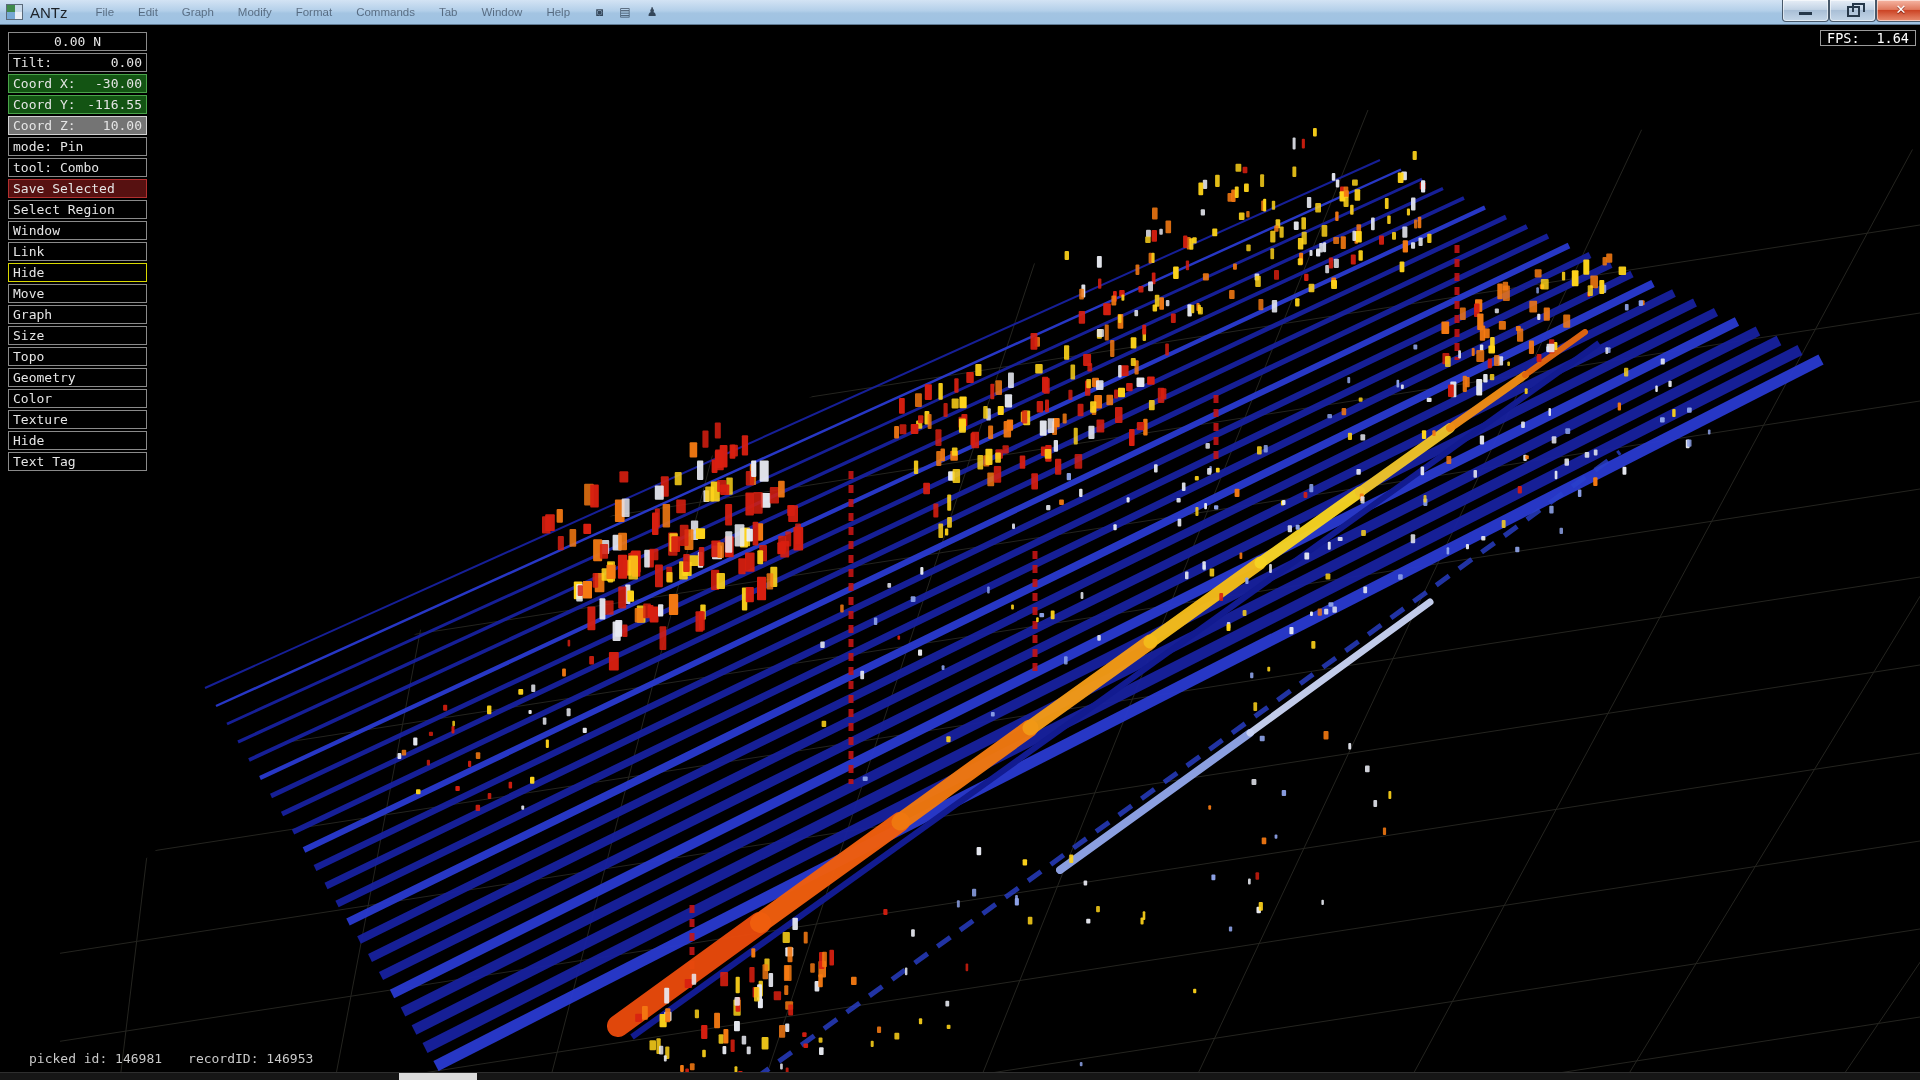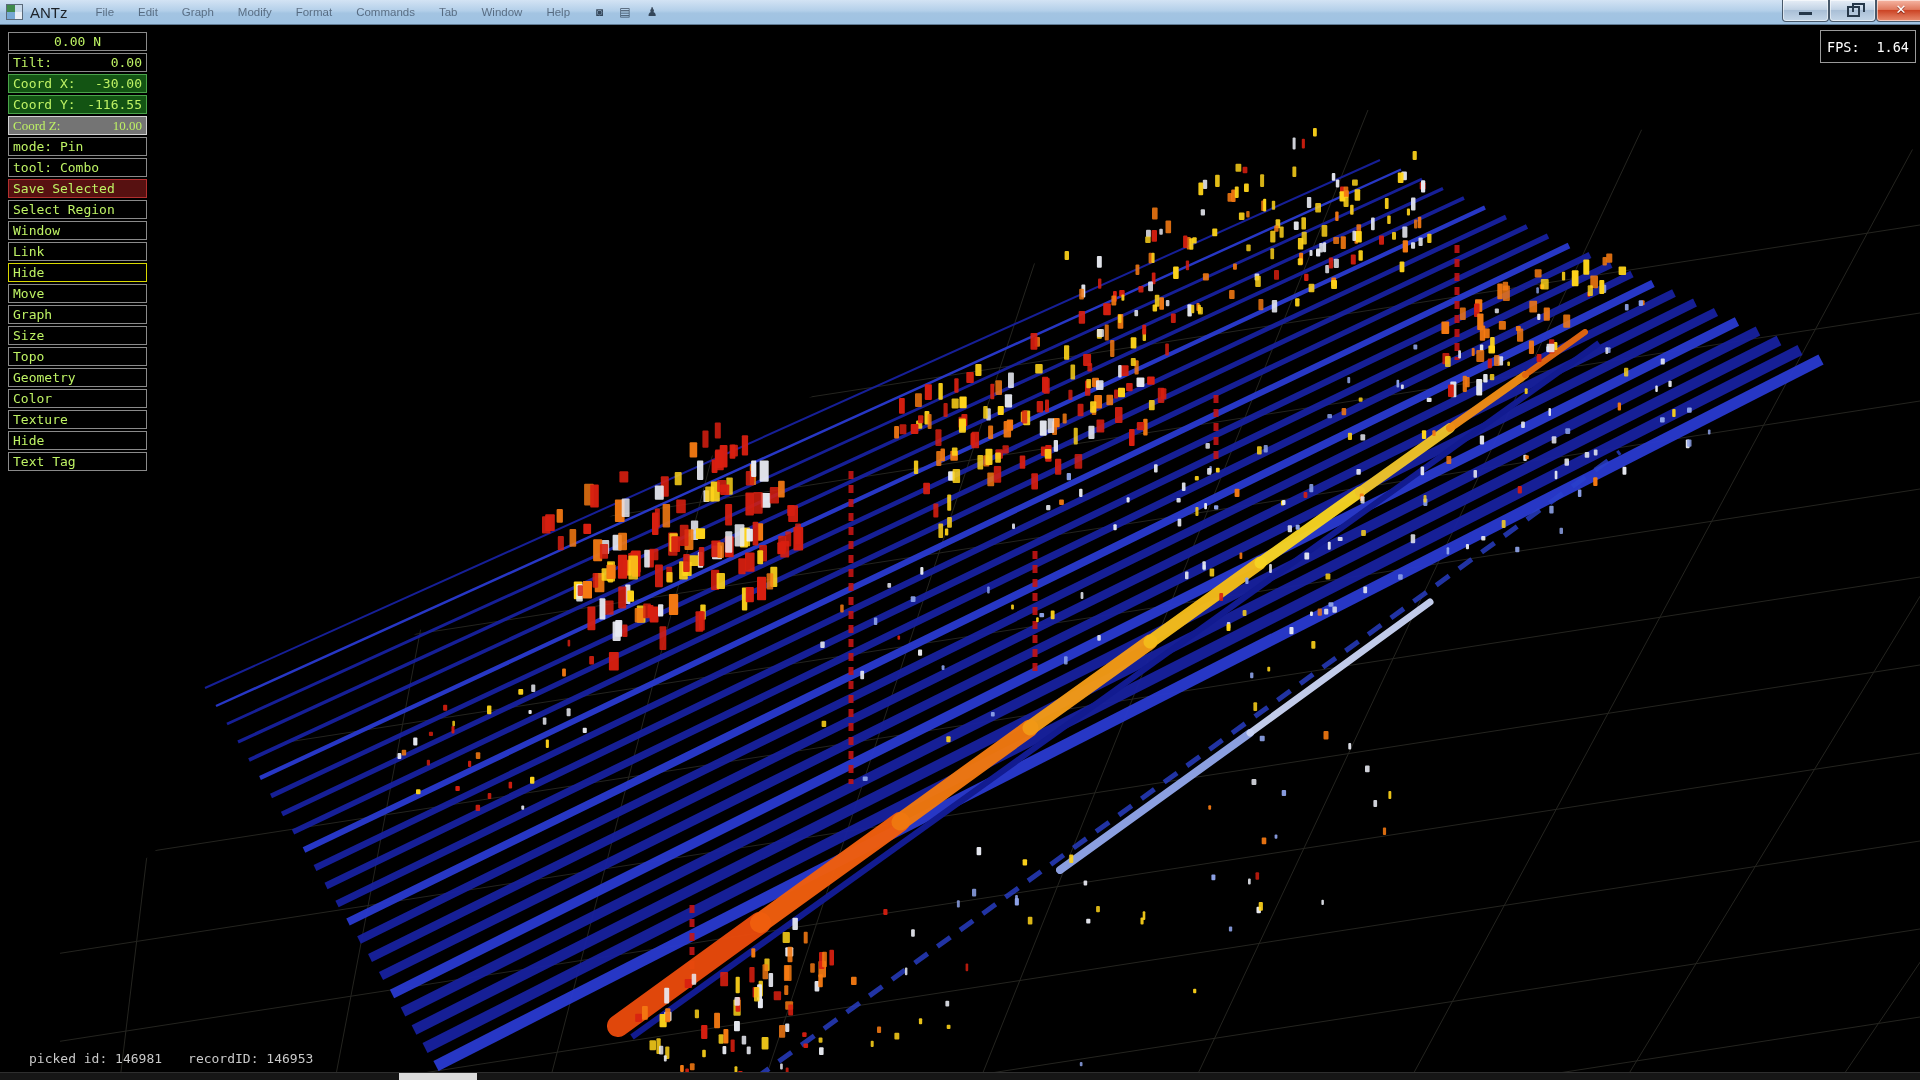--- a/index.html
+++ b/index.html
@@ -29,31 +29,31 @@
     border-radius:0 0 4px 4px;box-sizing:border-box;position:relative;
     background:linear-gradient(180deg,#e7eef7 0%,#c2d3e5 45%,#a9bfd6 50%,#c4d6e8 100%);
     box-shadow:inset 0 0 0 1px rgba(255,255,255,.55);cursor:default;}
   .winbtn.close{width:50px;background:linear-gradient(180deg,#f6b6a4 0%,#e07a5f 45%,#cc4526 50%,#e98d70 100%);}
   .glyph-min{position:absolute;left:16px;bottom:6px;width:13px;height:3px;background:#26384a;}
   .glyph-restore{position:absolute;left:17px;top:6px;width:9px;height:7px;border:2px solid #26384a;background:transparent;}
   .glyph-restore::before{content:"";position:absolute;left:3px;top:-5px;width:9px;height:7px;border:2px solid #26384a;border-bottom:none;}
   .glyph-close{position:absolute;left:0;top:2px;width:100%;text-align:center;color:#fff;font-size:13px;font-weight:bold;
     text-shadow:0 1px 1px rgba(60,0,0,.6);font-family:"DejaVu Sans",sans-serif;}
   
-  .fps-box{position:absolute;top:30px;right:4px;width:96px;height:33px;border:1px solid #9a9a9a;background:#000;
+  .fps-box{position:absolute;top:30px;right:4px;width:96px;height:16px;border:1px solid #9a9a9a;background:#000;
     color:#fff;font:13.5px "DejaVu Sans Mono",monospace;display:flex;justify-content:space-between;
     align-items:center;padding:0 6px;box-sizing:border-box;z-index:4;}
   
   .sidebar{position:absolute;left:8px;top:32px;z-index:4;}
   .srow{width:139px;height:19px;margin-bottom:2px;border:1px solid #8a8a8a;background:#000;
-    color:#bef264;font:13px "DejaVu Sans Mono",monospace;display:flex;justify-content:space-between;
+    color:#e5e5e5;font:13px "DejaVu Sans Mono",monospace;display:flex;justify-content:space-between;
     align-items:center;padding:0 4px;box-sizing:border-box;white-space:pre;}
   .srow.center{justify-content:center;}
   .srow.green{background:#135413;border-color:#4aa44a;}
-  .srow.gray{background:#747474;border-color:#d2d2d2;font-family:Liberation Serif, serif;}
+  .srow.gray{background:#747474;border-color:#d2d2d2;}
   .srow.red{background:#571111;border-color:#b23030;}
   .srow.selected{border-color:#d8d800;}
   
   .status{position:absolute;left:29px;top:1019px;color:#c9c9c9;font:13px "DejaVu Sans Mono",monospace;
     line-height:16px;z-index:4;white-space:pre;}
   .status .gap{margin-left:26px;}
   
   .taskbar{position:absolute;left:0;bottom:0;width:100%;height:7px;background:#161616;border-top:1px solid #2e2e2e;z-index:5;}
   .taskbar-seg{position:absolute;left:399px;top:0;width:78px;height:7px;background:#dcdcdc;}
 </style>

